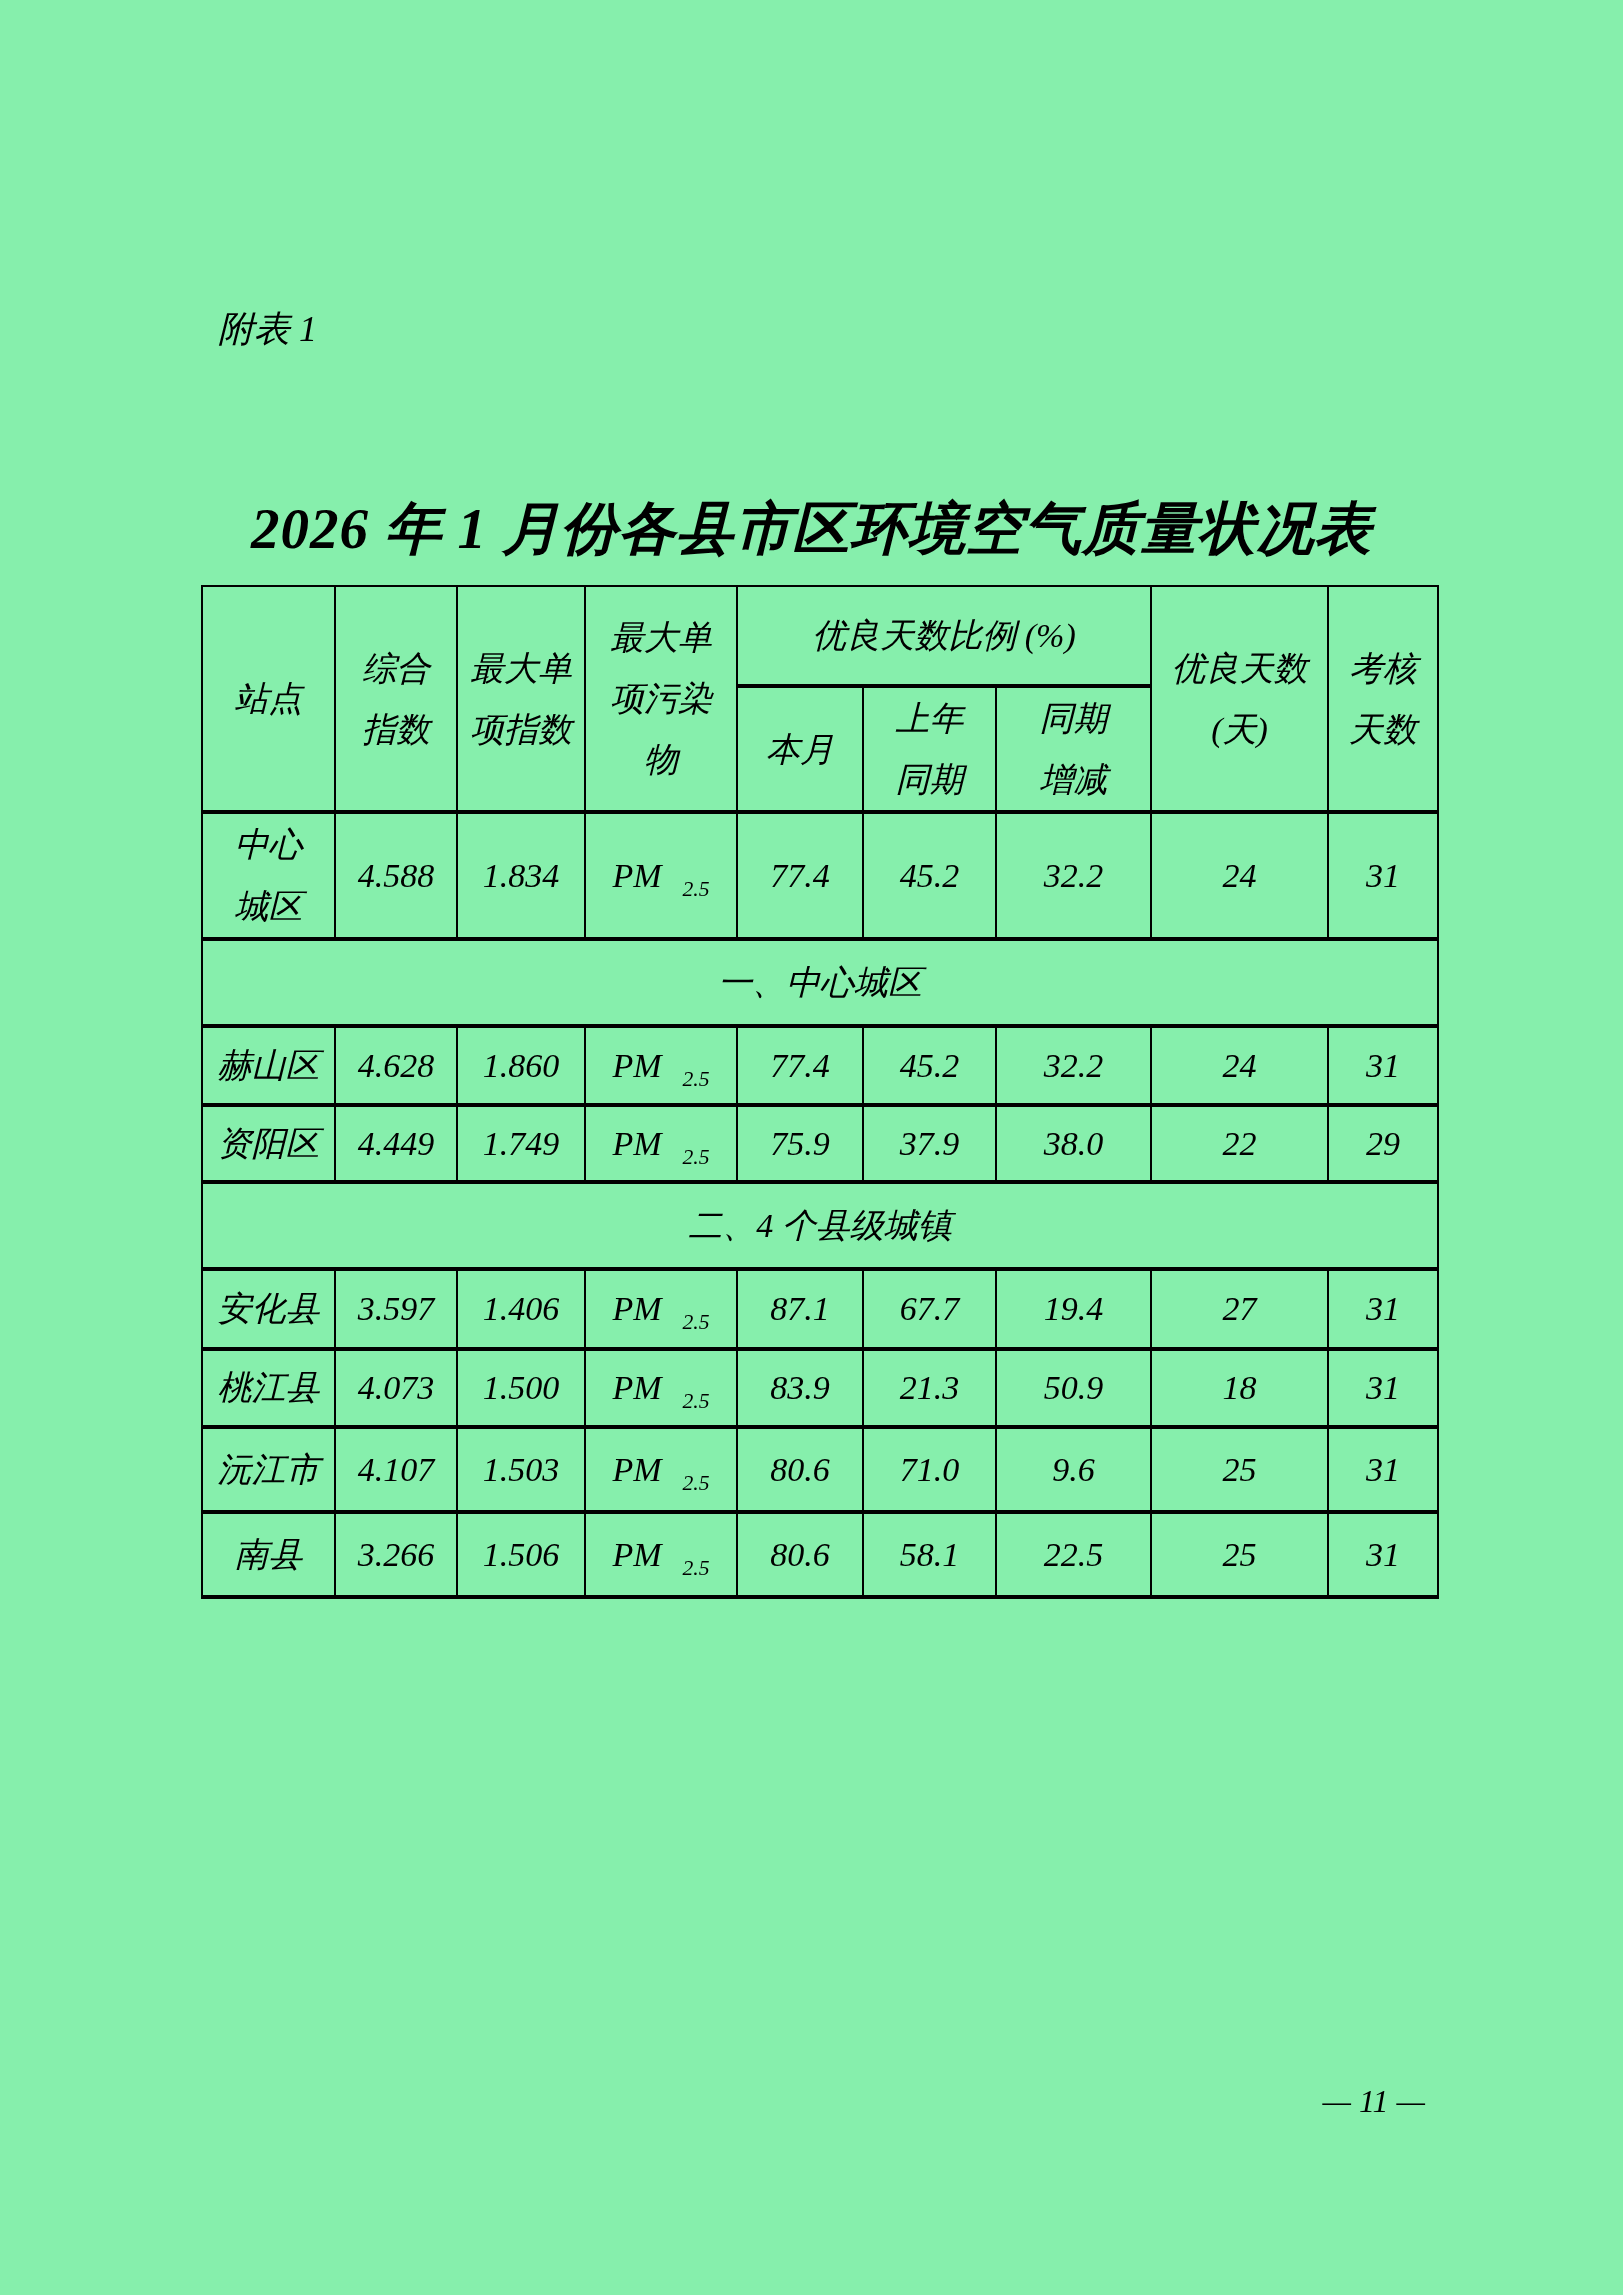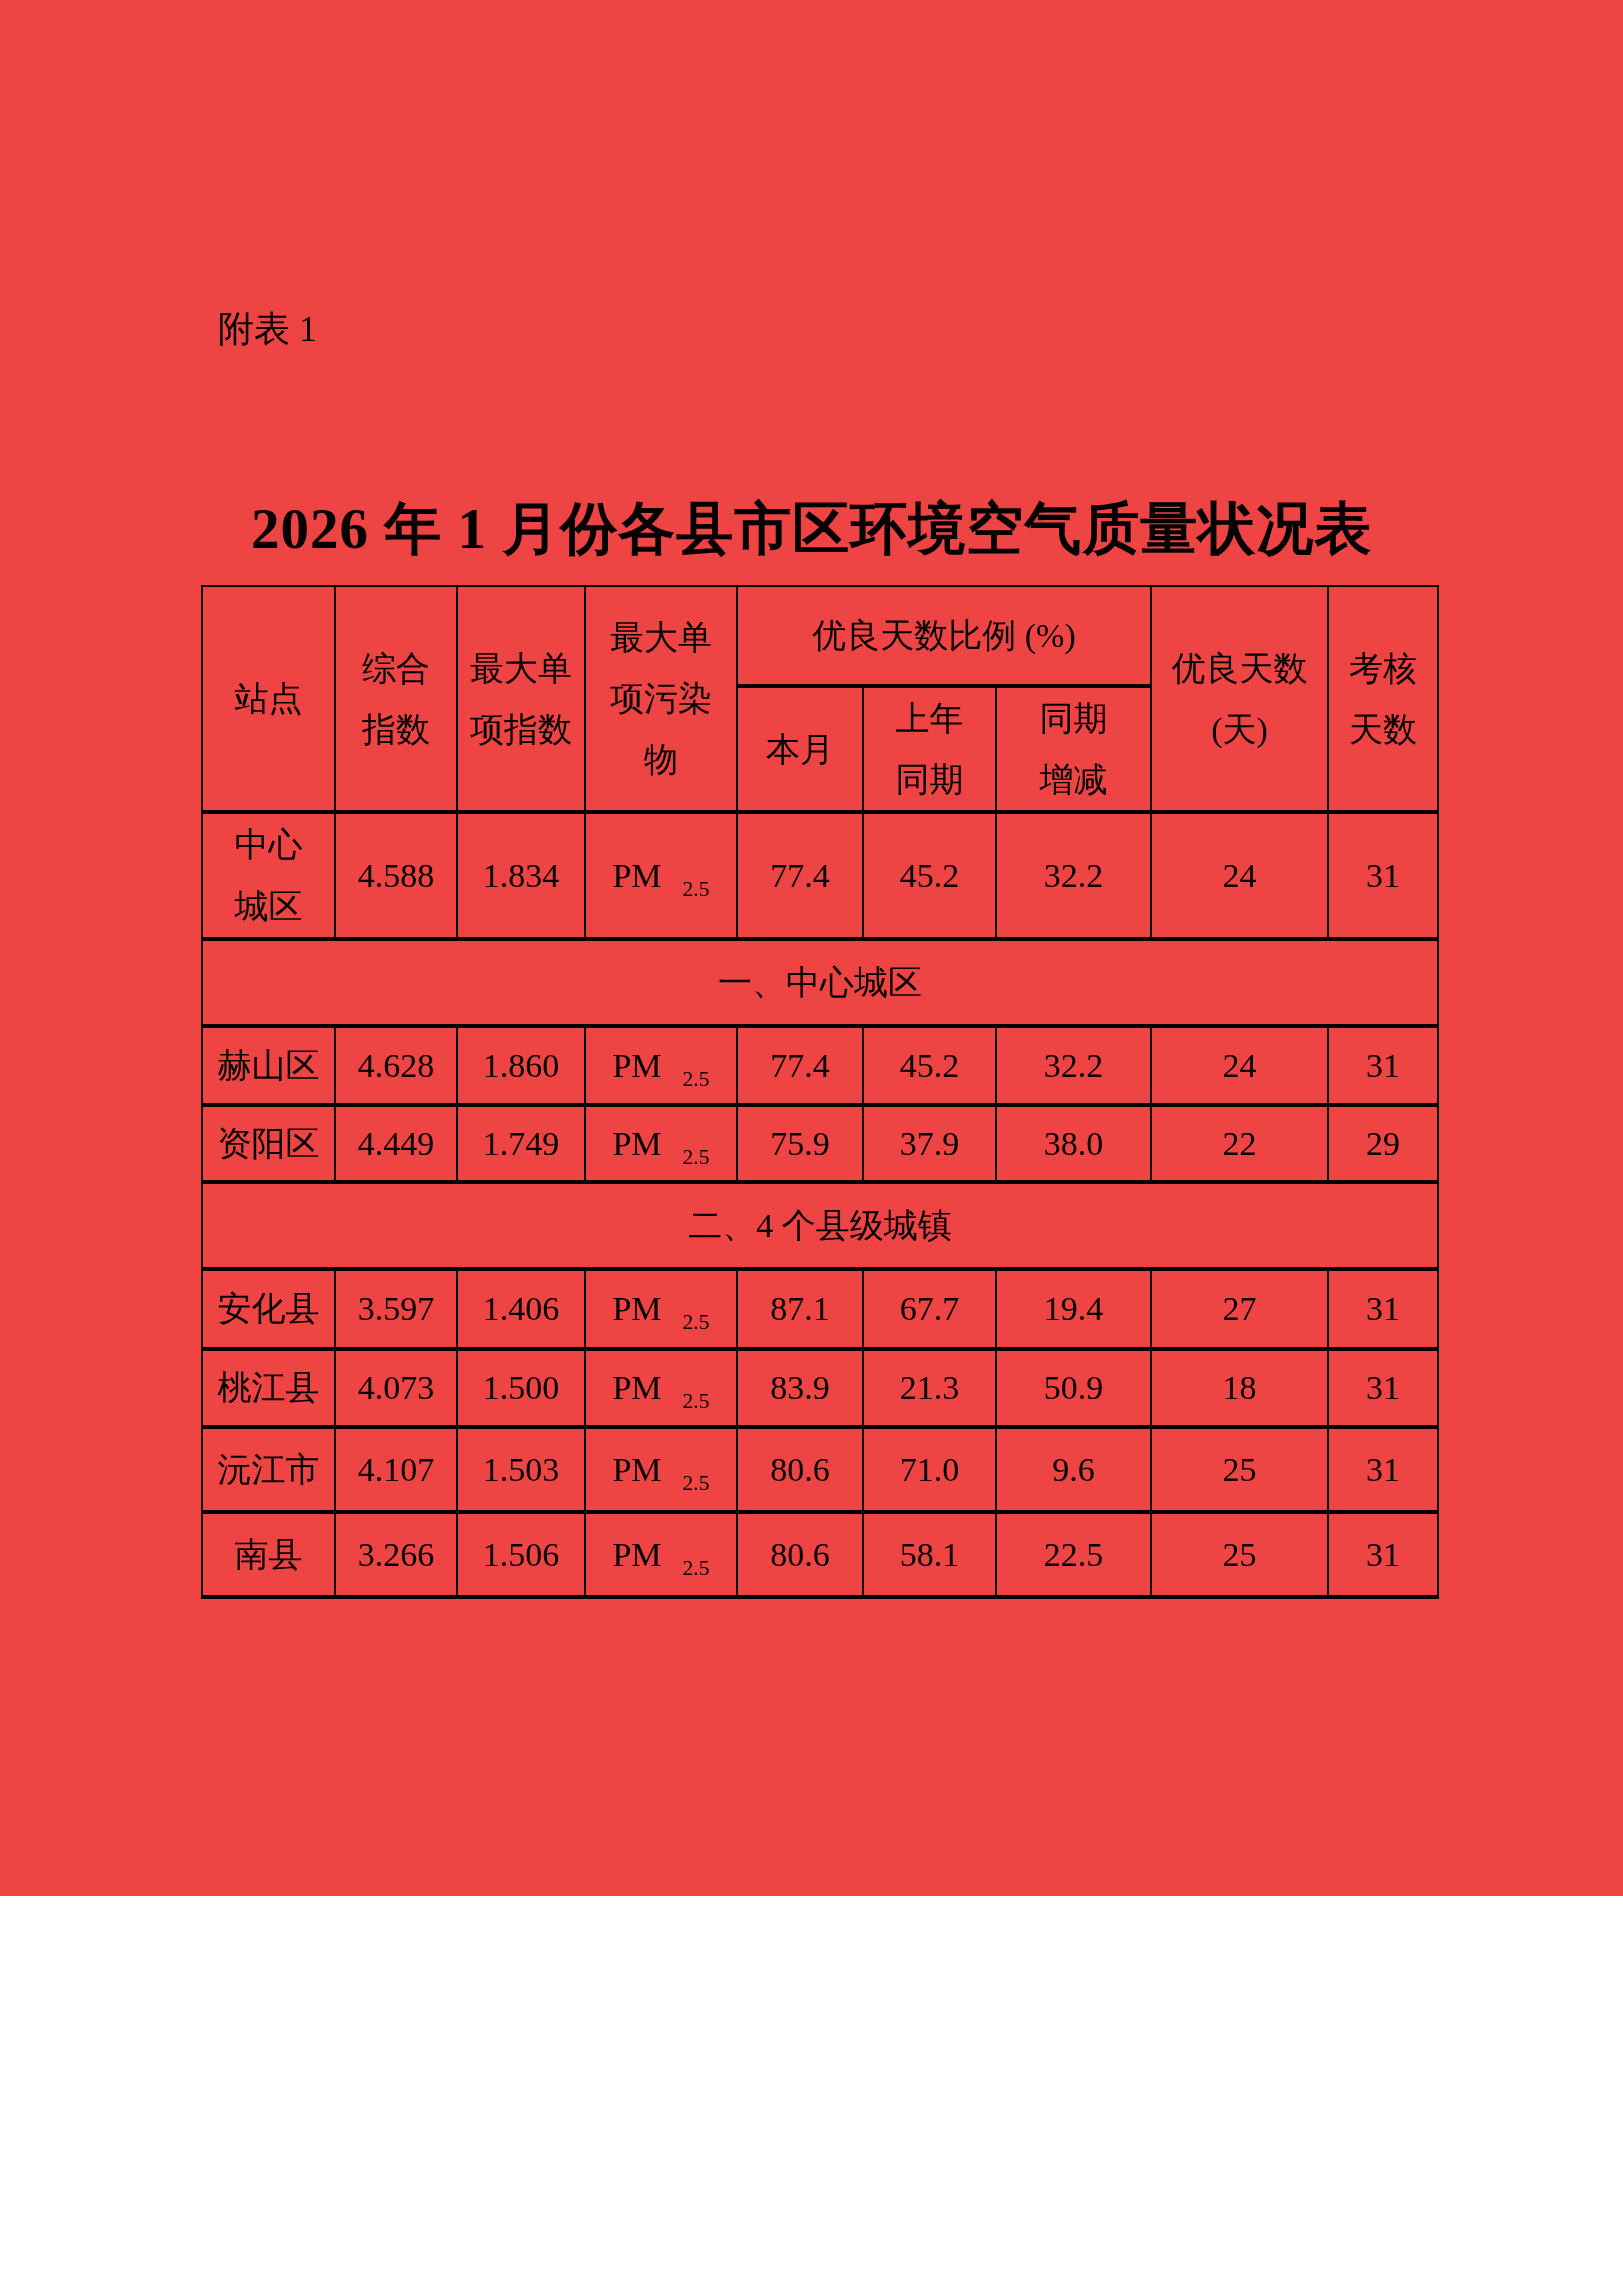--- a/index.html
+++ b/index.html
@@ -3,25 +3,26 @@
 <meta charset="utf-8">
 <style>
   html, body {
     margin: 0;
     padding: 0;
     background: #ffffff;
   }
   .page {
     position: relative;
     width: 1623px;
-    height: 1896px;
-    background: #ef4444;
+    height: 2295px;
+    background: #86efac;
     color: #000000;
     font-family: "Liberation Serif", "DejaVu Serif", serif;
     overflow: hidden;
+    font-style: italic;
   }
   .appendix-label {
     position: absolute;
     left: 218px;
     top: 308px;
     font-size: 36px;
     line-height: 1.2;
     white-space: pre;
   }
   .doc-title {

